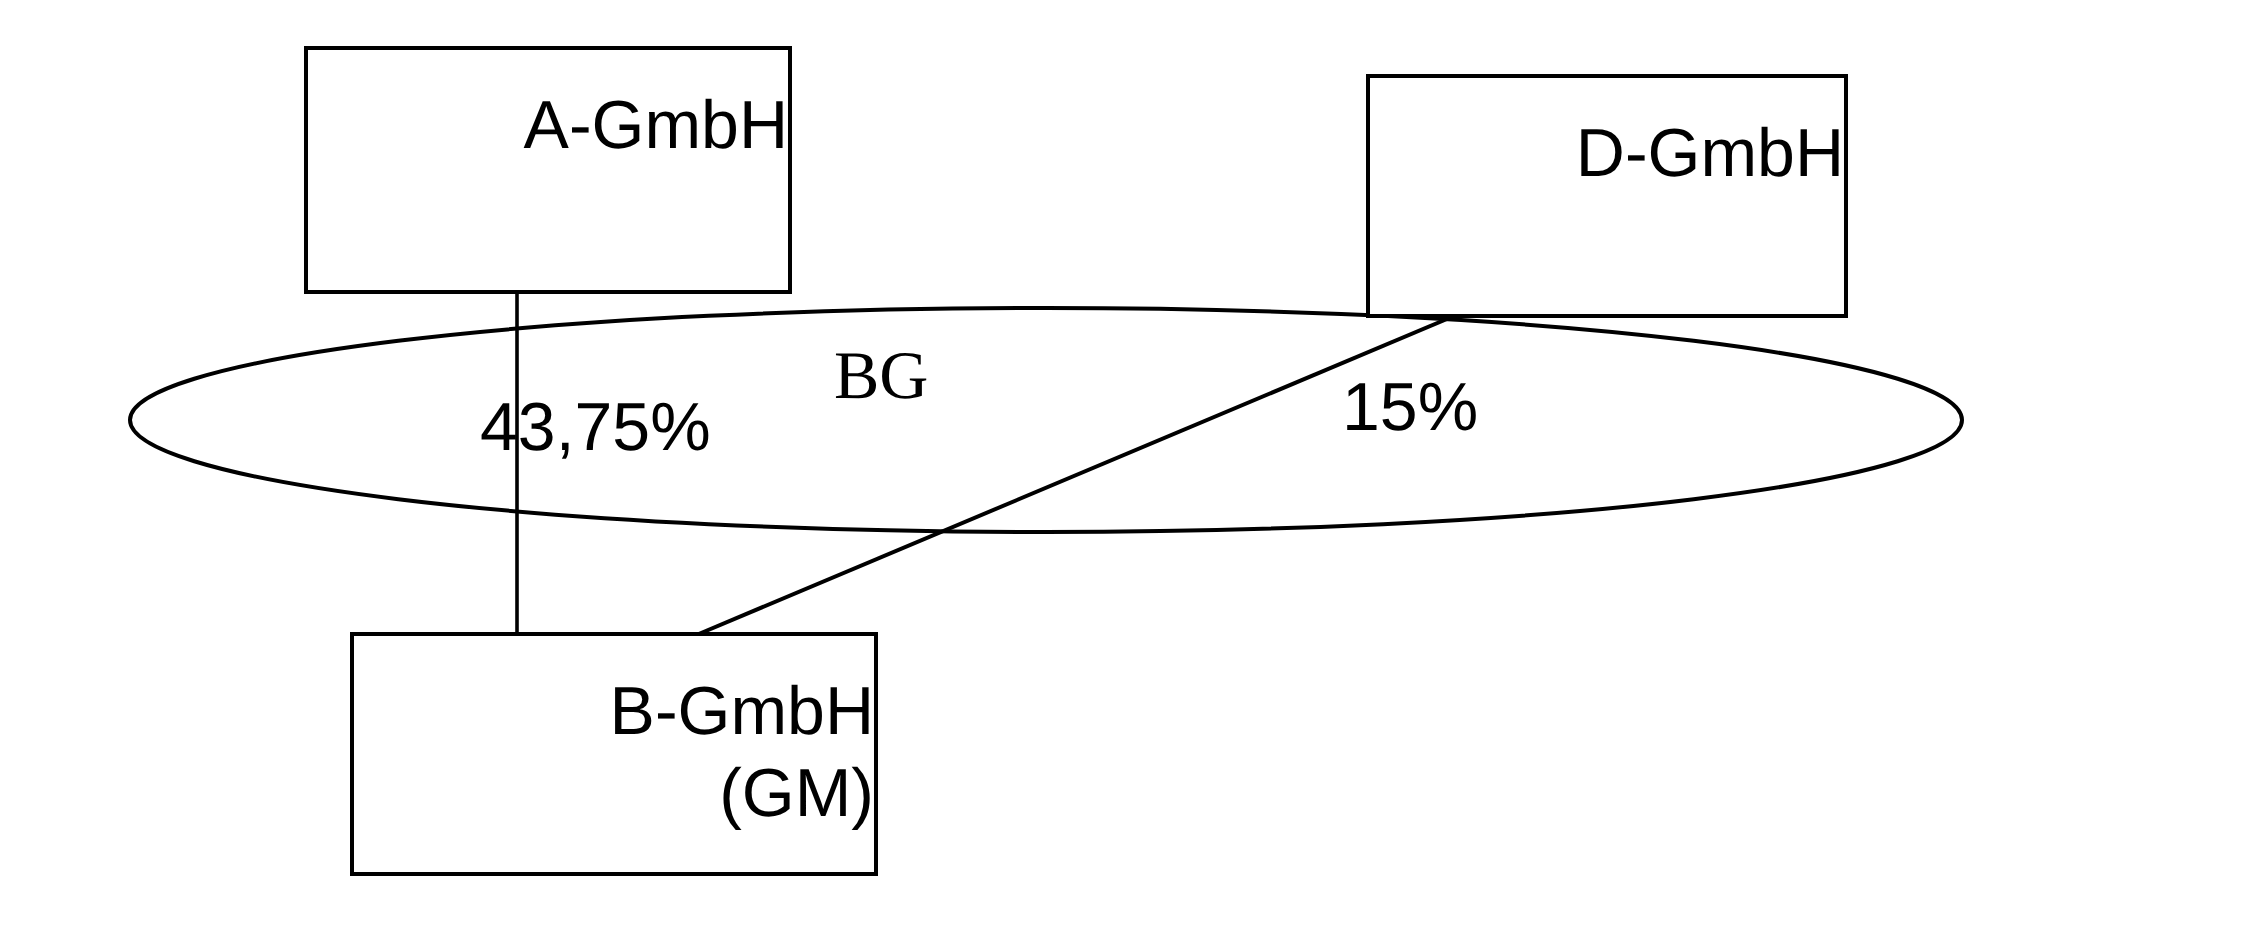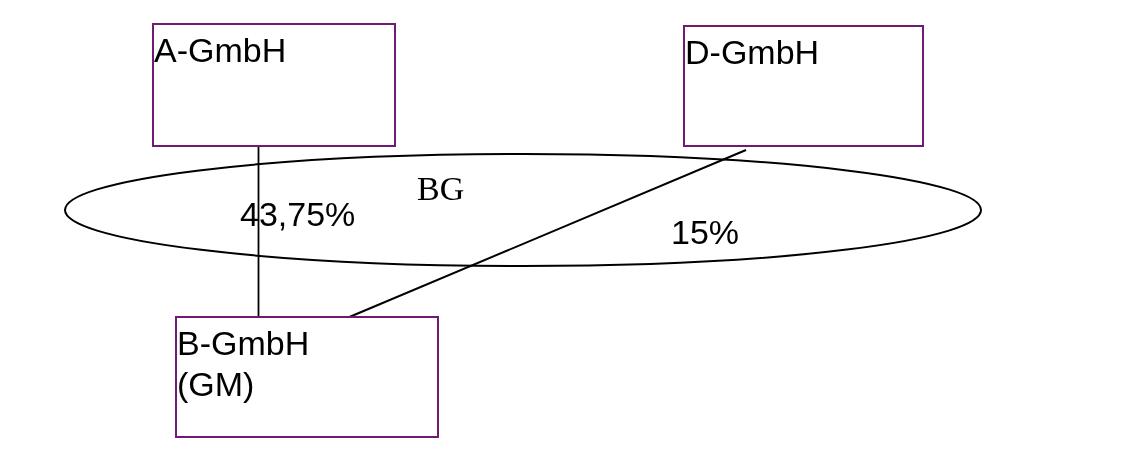--- a/index.html
+++ b/index.html
@@ -19,40 +19,40 @@
   .connector-layer {
     position: absolute;
     left: 0;
     top: 0;
     width: 1125px;
     height: 463px;
   }
   .node {
     position: absolute;
     box-sizing: border-box;
-    border: 2px solid #701a75;
+    border: 2px solid #000000;
     background: #ffffff;
-    text-align: left;
+    text-align: right;
     font-size: 34px;
     line-height: 41px;
-    padding-top: 5px;
+    padding-top: 18px;
   }
   .node-a { left: 152px; top: 23px;  width: 244px; height: 124px; }
-  .node-d { left: 683px; top: 25px;  width: 241px; height: 122px; }
+  .node-d { left: 683px; top: 37px;  width: 241px; height: 122px; }
   .node-b { left: 175px; top: 316px; width: 264px; height: 122px; }
   .float-label {
     position: absolute;
     font-size: 34px;
     line-height: 41px;
     white-space: nowrap;
     background: transparent;
   }
   .label-bg  { left: 417px; top: 168px; font-family: Liberation Serif, serif; }
   .label-ab  { left: 240px; top: 194px; }
-  .label-db  { left: 671px; top: 212px; }
+  .label-db  { left: 671px; top: 184px; }
 </style>
 </head>
 <body>
 
 <div class="canvas">
 
   <svg class="connector-layer" width="1125" height="463" viewBox="0 0 1125 463" xmlns="http://www.w3.org/2000/svg">
     <ellipse cx="523" cy="210" rx="458" ry="56" fill="none" stroke="#000000" stroke-width="2"></ellipse>
     <line x1="258.5" y1="146" x2="258.5" y2="318" stroke="#000000" stroke-width="1.8"></line>
     <line x1="746" y1="150" x2="347" y2="318" stroke="#000000" stroke-width="2"></line>

